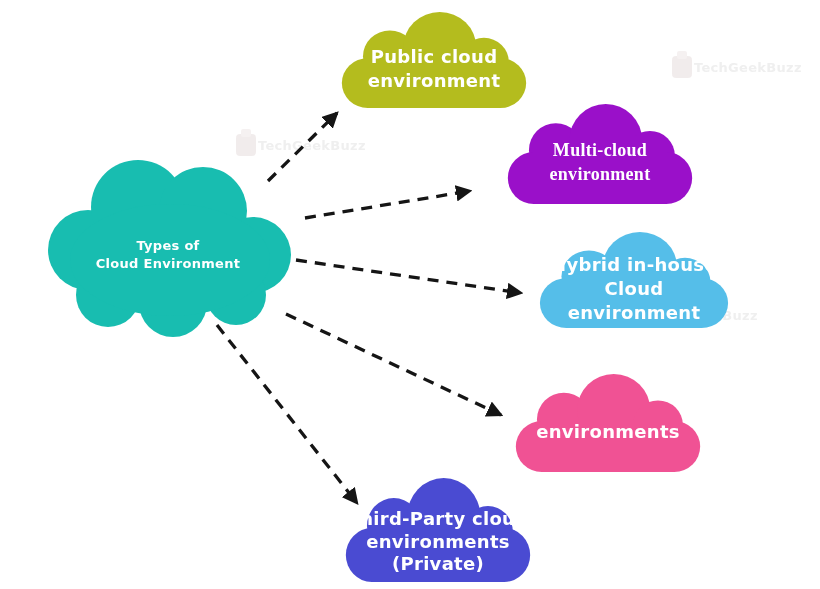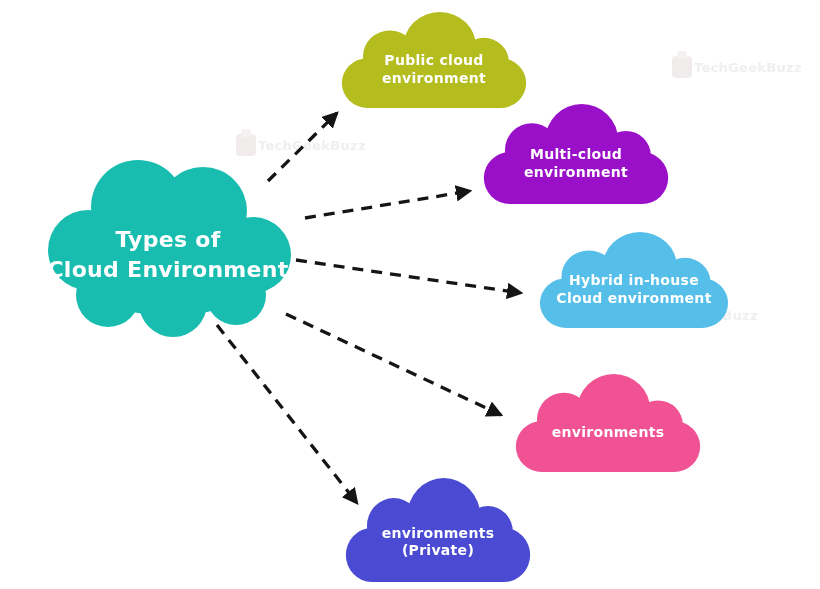--- a/index.html
+++ b/index.html
@@ -20,22 +20,22 @@
   .wm-icon::after{content:"";position:absolute;left:5px;top:-5px;width:10px;height:8px;
     border-radius:2px;background:#eee6e6;}
   .wm-text{font-size:13px;font-weight:600;color:#e2e2e2;letter-spacing:.3px;white-space:nowrap;}
   
   .label{
     position:absolute;inset:0;display:flex;flex-direction:column;
     align-items:center;justify-content:center;text-align:center;
     color:#fff;font-weight:800;letter-spacing:.3px;line-height:1.32;
   }
   .label .ln{display:block;}
-  .cloud-root .label{font-size:22px;padding-top:14px;}
-  .cloud-small .label{font-size:14px;padding-top:18px;}
+  .cloud-root .label{font-size:13px;padding-top:14px;}
+  .cloud-small .label{font-size:18px;padding-top:18px;}
   .cloud-third .label{line-height:1.25;padding-top:24px;}
 </style>
 </head>
 <body>
 
 <div class="canvas">
 
   <div class="wm" style="left:236px;top:134px;">
     <span class="wm-icon"></span>
     <span class="wm-text">TechGeekBuzz</span>
@@ -91,21 +91,21 @@
         <circle cx="152" cy="54" r="26"></circle>
         <rect x="4" y="50" width="192" height="54" rx="27"></rect>
       </g>
     </svg>
     <div class="label">
       <span class="ln">Public cloud</span>
       <span class="ln">environment</span>
     </div>
   </div>
 
-  <div class="cloud cloud-small" style="left:480px;top:104px;width:192px;height:100px;">
+  <div class="cloud cloud-small" style="left:504px;top:104px;width:192px;height:100px;font-family:Liberation Serif, serif;">
     <svg viewBox="0 0 200 104" preserveAspectRatio="none">
       <g fill="#9a10c9">
         <circle cx="54" cy="48" r="28"></circle>
         <circle cx="106" cy="38" r="38"></circle>
         <circle cx="152" cy="54" r="26"></circle>
         <rect x="4" y="50" width="192" height="54" rx="27"></rect>
       </g>
     </svg>
     <div class="label">
       <span class="ln">Multi-cloud</span>
@@ -145,18 +145,19 @@
   <div class="cloud cloud-small cloud-third" style="left:342px;top:478px;width:192px;height:104px;">
     <svg viewBox="0 0 200 104" preserveAspectRatio="none">
       <g fill="#4a4bd2">
         <circle cx="54" cy="48" r="28"></circle>
         <circle cx="106" cy="38" r="38"></circle>
         <circle cx="152" cy="54" r="26"></circle>
         <rect x="4" y="50" width="192" height="54" rx="27"></rect>
       </g>
     </svg>
     <div class="label">
+      <span class="ln">Third-Party cloud</span>
       <span class="ln">environments</span>
       <span class="ln">(Private)</span>
     </div>
   </div>
 
 </div>
 
 </body></html>

